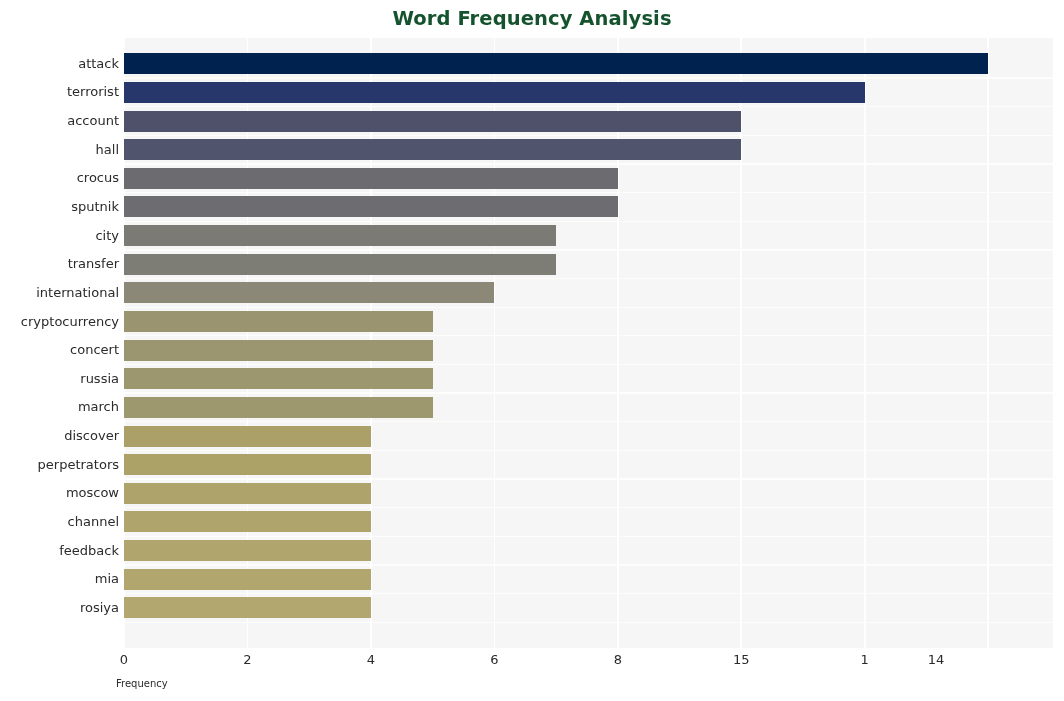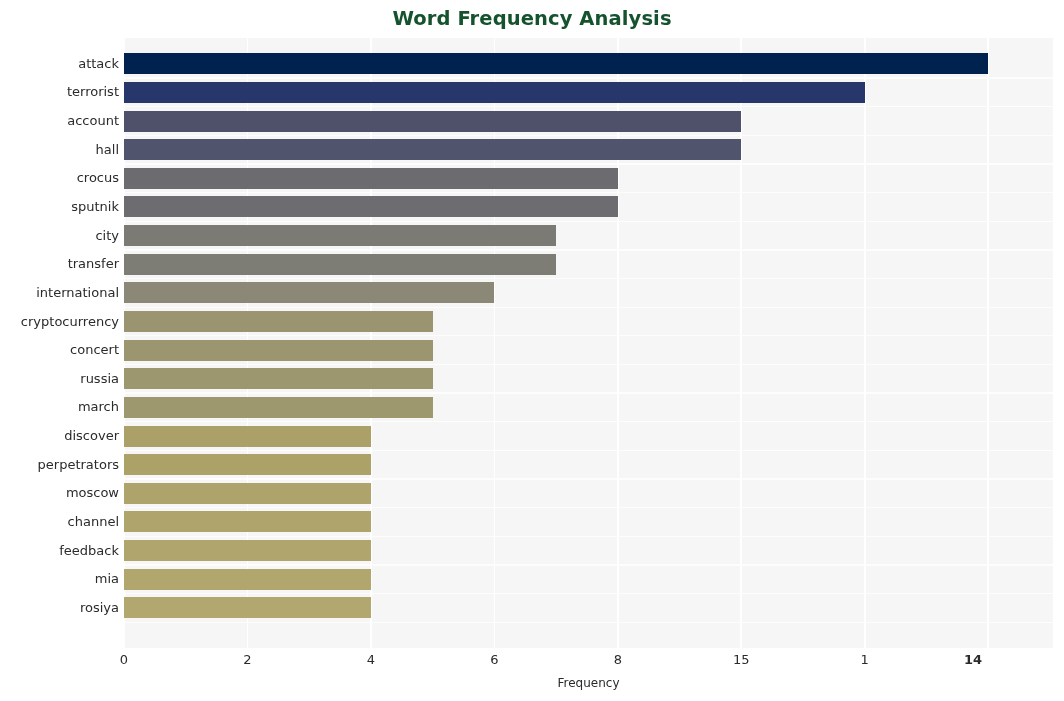--- a/index.html
+++ b/index.html
@@ -91,25 +91,24 @@
     width: 60px;
     margin-left: -30px;
     text-align: center;
     font-size: 13px;
     color: #2b2b2b;
     line-height: 16px;
   }
 
   #xlabel {
     position: absolute;
-    left: 124px;
+    left: 116px;
     top: 675px;
     width: 929px;
-    text-align: center;
-    font-size: 12px;
+    font-size: 10px;
     color: #2b2b2b;
     line-height: 17px;
   }
 </style>
 </head>
 <body>
 
 <div id="figure">
 
   <div id="chart-title">Word Frequency Analysis</div>
@@ -194,18 +193,18 @@
       <div class="ytick" style="top: 599.906px;">rosiya</div>
     </div>
   <div id="xticks">
       <div class="xtick" style="left: 124px;">0</div>
       <div class="xtick" style="left: 247.455px;">2</div>
       <div class="xtick" style="left: 370.91px;">4</div>
       <div class="xtick" style="left: 494.365px;">6</div>
       <div class="xtick" style="left: 617.821px;">8</div>
       <div class="xtick" style="left: 741.276px;">15</div>
       <div class="xtick" style="left: 864.731px;">1</div>
-      <div class="xtick" style="left: 973px; font-weight: bold;">14</div>
+      <div class="xtick" style="left: 936px;">14</div>
     </div>
 
   <div id="xlabel">Frequency</div>
 
 </div>
 
 </body></html>

